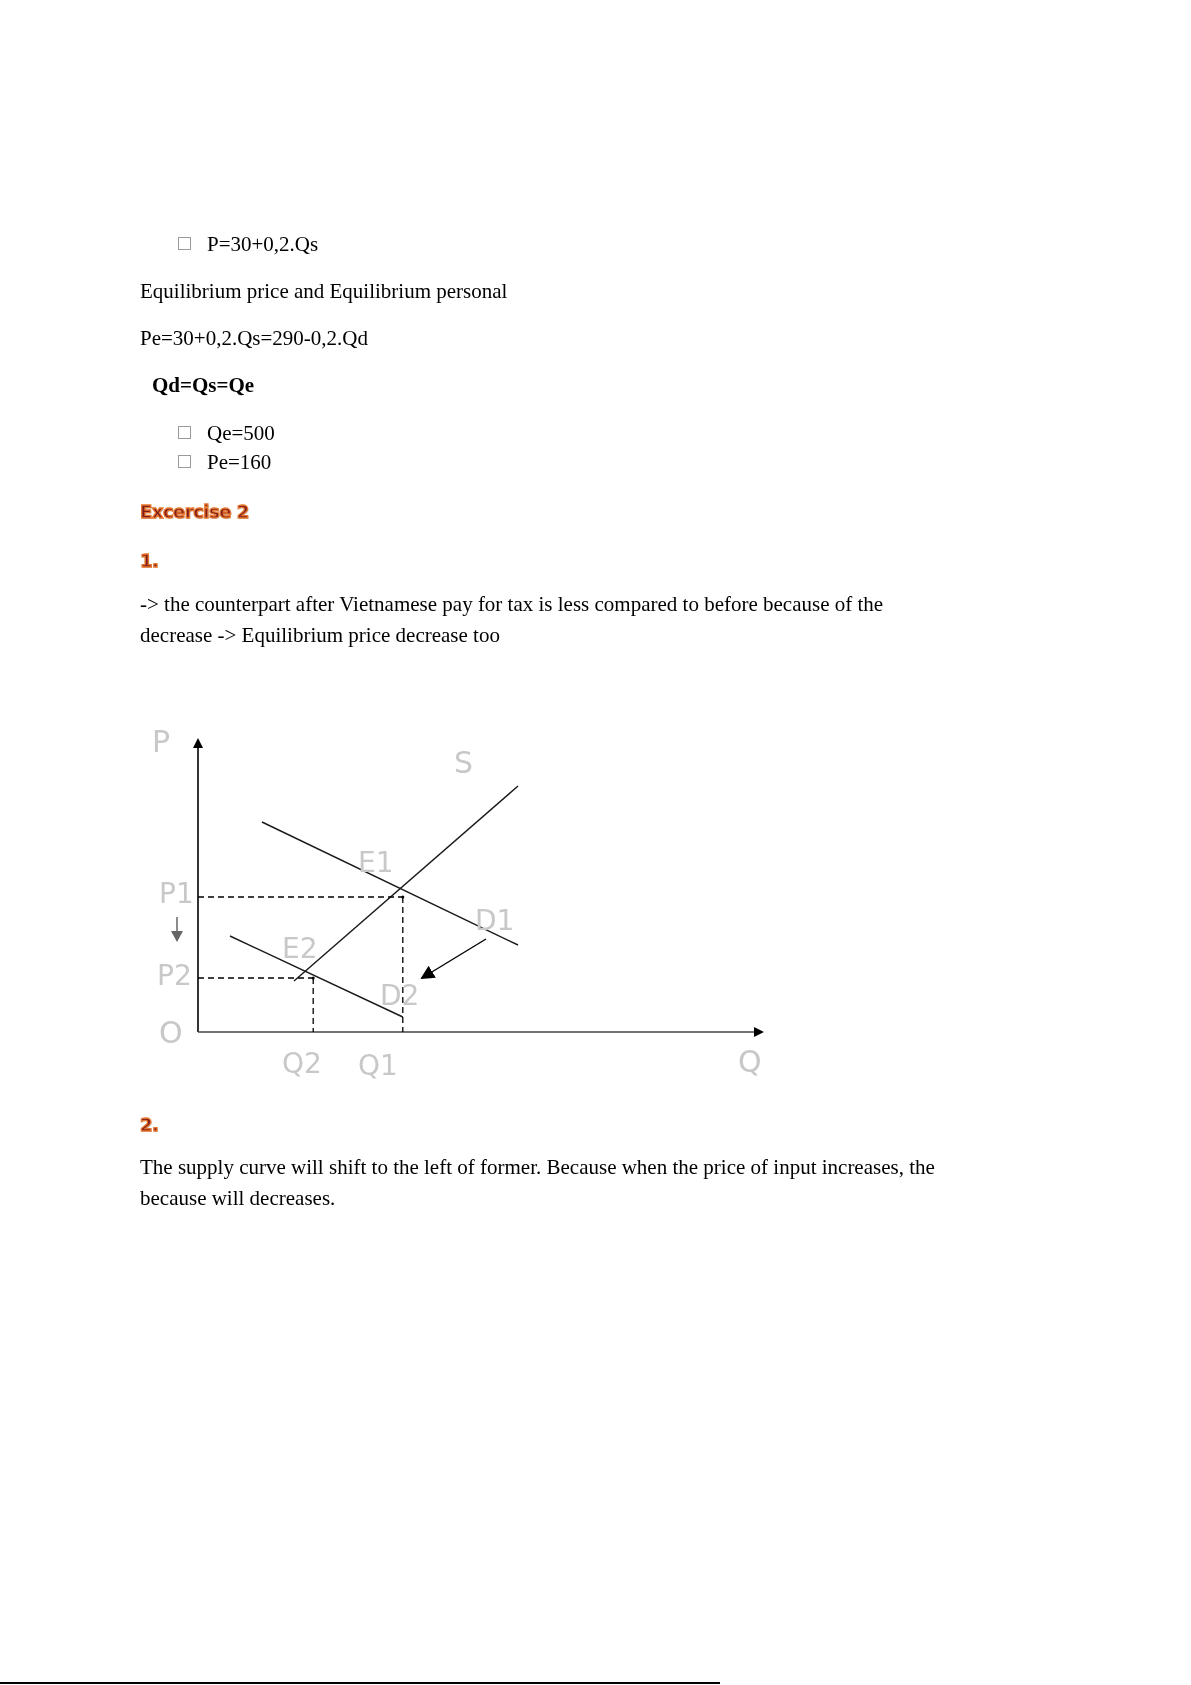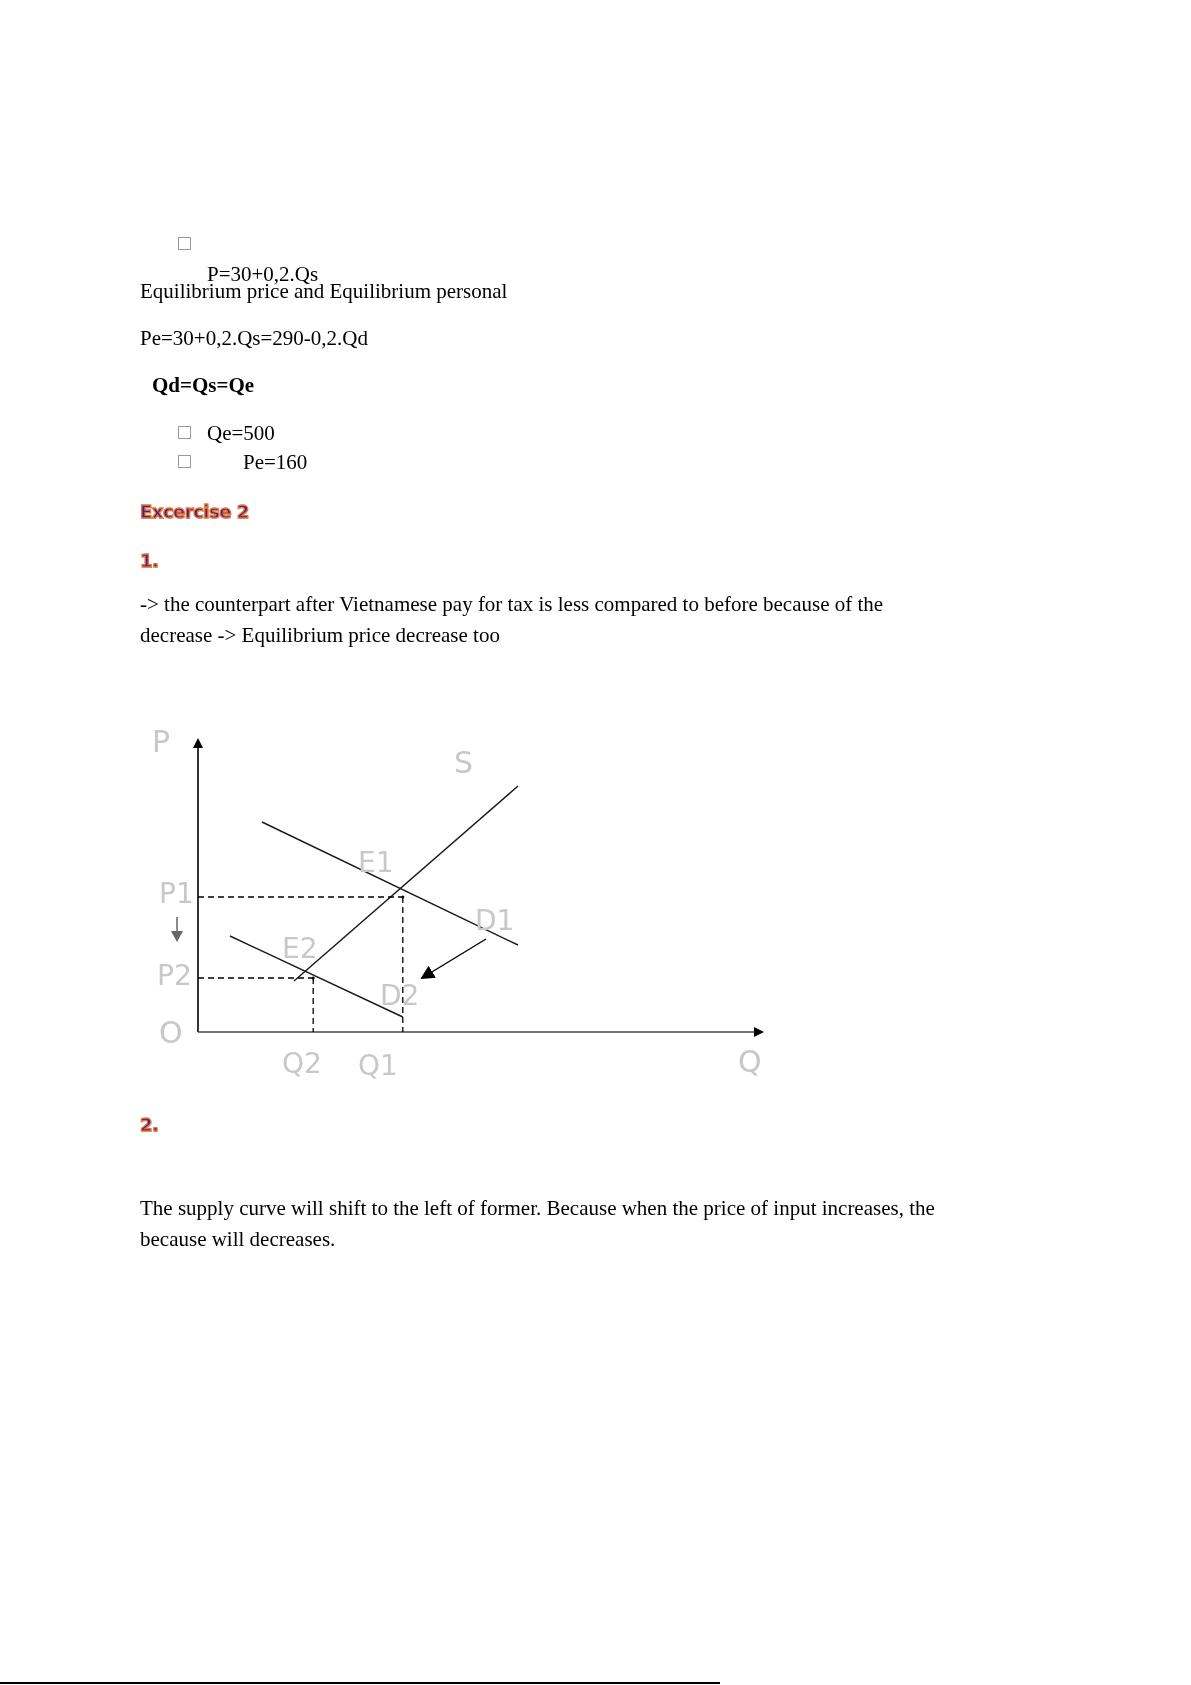--- a/index.html
+++ b/index.html
@@ -2,40 +2,40 @@
 <html><head>
 <meta charset="utf-8">
 <style>
   html, body { margin: 0; padding: 0; background: #ffffff; }
   body { width: 1191px; height: 1685px; position: relative; overflow: hidden;
          font-family: "Liberation Serif", "DejaVu Serif", serif; color: #000; }
   .t { position: absolute; font-size: 21px; line-height: 24px; white-space: nowrap; }
   .bullet { position: absolute; width: 11px; height: 11px; border: 1px solid #9a9a9a; background: #fff; }
   .para { position: absolute; left: 140px; width: 900px; font-size: 21px; line-height: 31px; }
   .heading { position: absolute; font-family: "DejaVu Sans", "Liberation Sans", sans-serif;
-             font-weight: bold; font-size: 18px; color: #4c1d95;
+             font-weight: bold; font-size: 18px; color: #7f1d1d;
              -webkit-text-stroke: 1.3px #e8772e; letter-spacing: -0.5px;
              text-shadow: 1px 1px 0 #c9c9c9; }
   .chart-label { font-family: "DejaVu Sans", "Liberation Sans", sans-serif; fill: #c8c8c8; }
   .bottom-rule { position: absolute; left: 0; top: 1682px; width: 720px; height: 2px; background: #000; }
 </style>
 </head>
 <body>
 
 <div class="bullet" style="left:178px; top:237px;"></div>
-<div class="t" style="left:207px; top:232px;margin-top:30px;">P=30+0,2.Qs</div>
+<div class="t" style="left:207px; top:232px;">P=30+0,2.Qs</div>
 
 <div class="t" style="left:140px; top:279px;">Equilibrium price and Equilibrium personal</div>
 <div class="t" style="left:140px; top:326px;text-align:center;">Pe=30+0,2.Qs=290-0,2.Qd</div>
 <div class="t" style="left:152px; top:373px;font-weight:bold;">Qd=Qs=Qe</div>
 
 <div class="bullet" style="left:178px; top:426px;"></div>
 <div class="t" style="left:207px; top:421px;">Qe=500</div>
 <div class="bullet" style="left:178px; top:455px;"></div>
-<div class="t" style="left:207px; top:450px;margin-left:36px;">Pe=160</div>
+<div class="t" style="left:207px; top:450px;">Pe=160</div>
 
 <div class="heading" style="left:140px; top:501px;">Excercise 2</div>
 <div class="heading" style="left:140px; top:550px;">1.</div>
 
 <div class="para" style="top:589px;">
   <div>-&gt; the counterpart after Vietnamese pay for tax is less compared to before because of the</div>
   <div>decrease -&gt; Equilibrium price decrease too</div>
 </div>
 
 <svg id="chart" style="position:absolute; left:0; top:0;" width="1191" height="1685">
@@ -75,18 +75,18 @@
   <text class="chart-label" x="380" y="1005" font-size="28">D2</text>
   <text class="chart-label" x="358" y="872" font-size="28">E1</text>
   <text class="chart-label" x="282" y="958" font-size="28">E2</text>
   <text class="chart-label" x="159" y="903" font-size="28">P1</text>
   <text class="chart-label" x="157" y="985" font-size="28">P2</text>
   <text class="chart-label" x="358" y="1075" font-size="28">Q1</text>
   <text class="chart-label" x="282" y="1073" font-size="28">Q2</text>
 </svg>
 
 <div class="heading" style="left:140px; top:1114px;">2.</div>
-<div class="para" style="top:1152px;margin-top:41px;">
+<div class="para" style="top:1152px;">
   <div>The supply curve will shift to the left of former. Because when the price of input increases, the</div>
   <div>because will decreases.</div>
 </div>
 
 <div class="bottom-rule"></div>
 
 </body></html>

